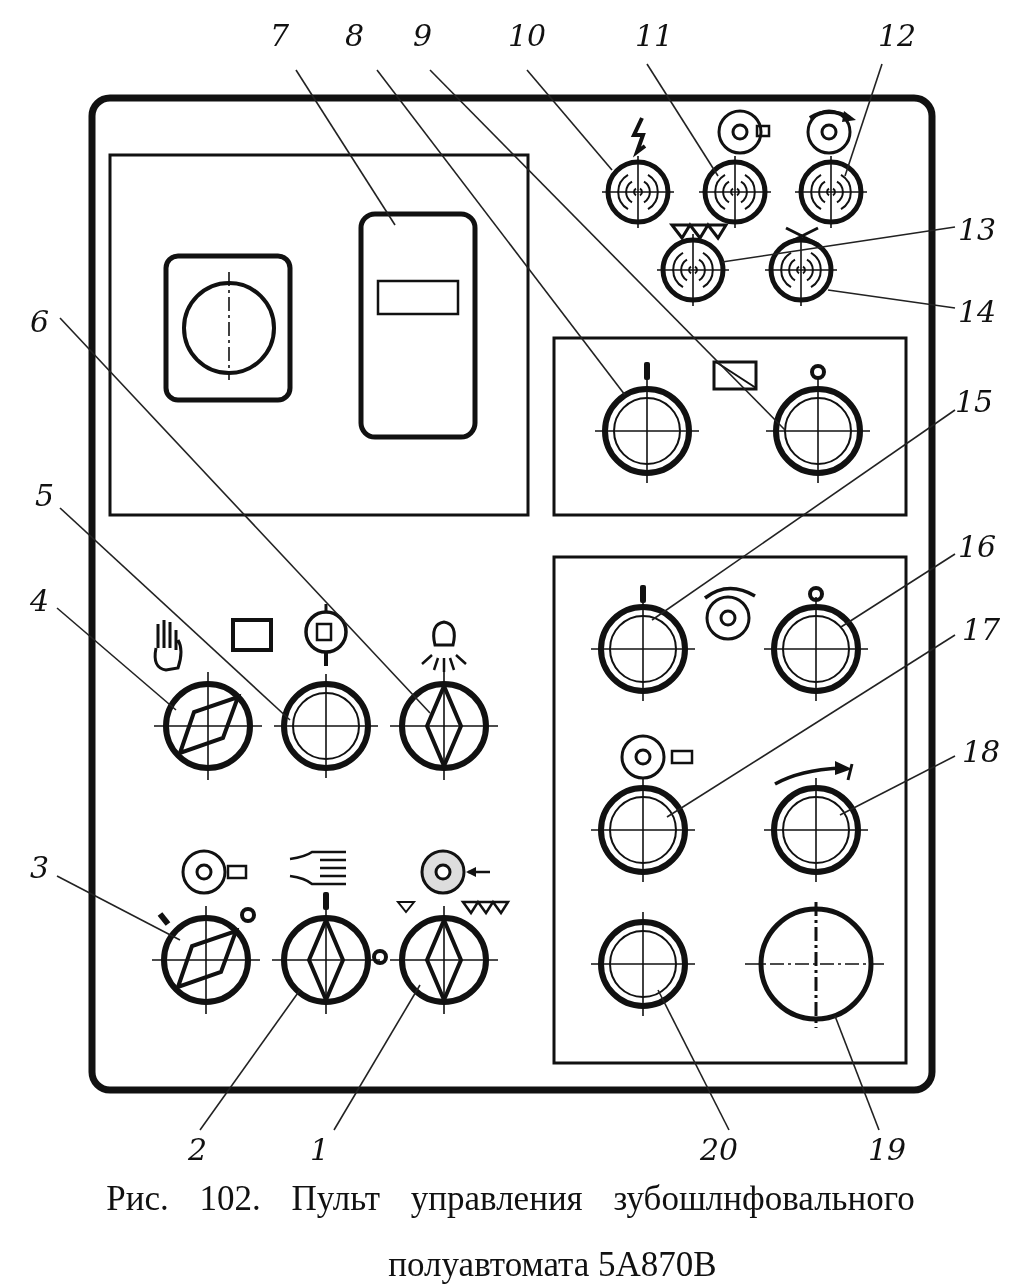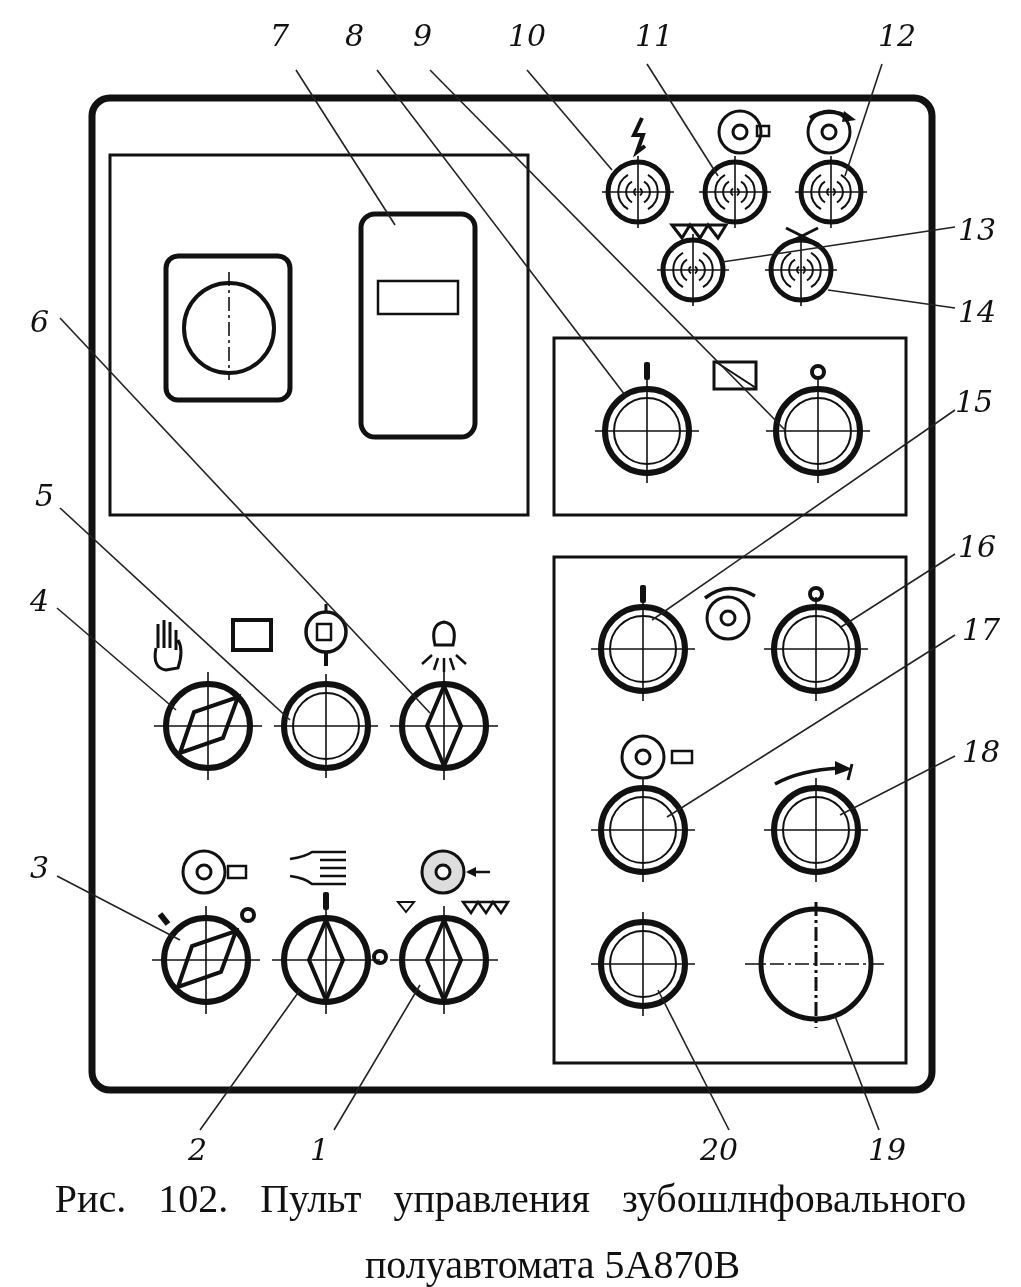--- a/index.html
+++ b/index.html
@@ -1,20 +1,20 @@
 <!DOCTYPE html>
 <html><head>
   <meta charset="utf-8">
   <style>
     html, body { margin: 0; padding: 0; background: #ffffff; }
     body { width: 1021px; height: 1287px; position: relative; overflow: hidden; }
     #drawing { position: absolute; left: 0; top: 0; width: 1021px; height: 1287px; }
     .callout-num { font-family: "DejaVu Serif", serif; font-style: italic; font-size: 30px; fill: #111; }
     .caption { position: absolute; left: 0; width: 1021px; text-align: center;
-               font-family: "Liberation Serif", serif; color: #111; font-size: 40px; line-height: 38px; }
+               font-family: "Liberation Serif", serif; color: #111; font-size: 35px; line-height: 38px; }
     .caption-line1 { top: 1180px; word-spacing: 22px; }
     .caption-line2 { top: 1246px; margin-left: 42px; }
     .thick { stroke: #111; stroke-width: 7; fill: none; }
     .mid { stroke: #111; stroke-width: 4; fill: none; }
     .thin { stroke: #111; stroke-width: 1.6; fill: none; }
     .leader { stroke: #222; stroke-width: 1.6; fill: none; }
     .dash { stroke: #111; stroke-width: 1.6; fill: none; stroke-dasharray: 14 4 3 4; }
   </style>
 </head>
 <body>

